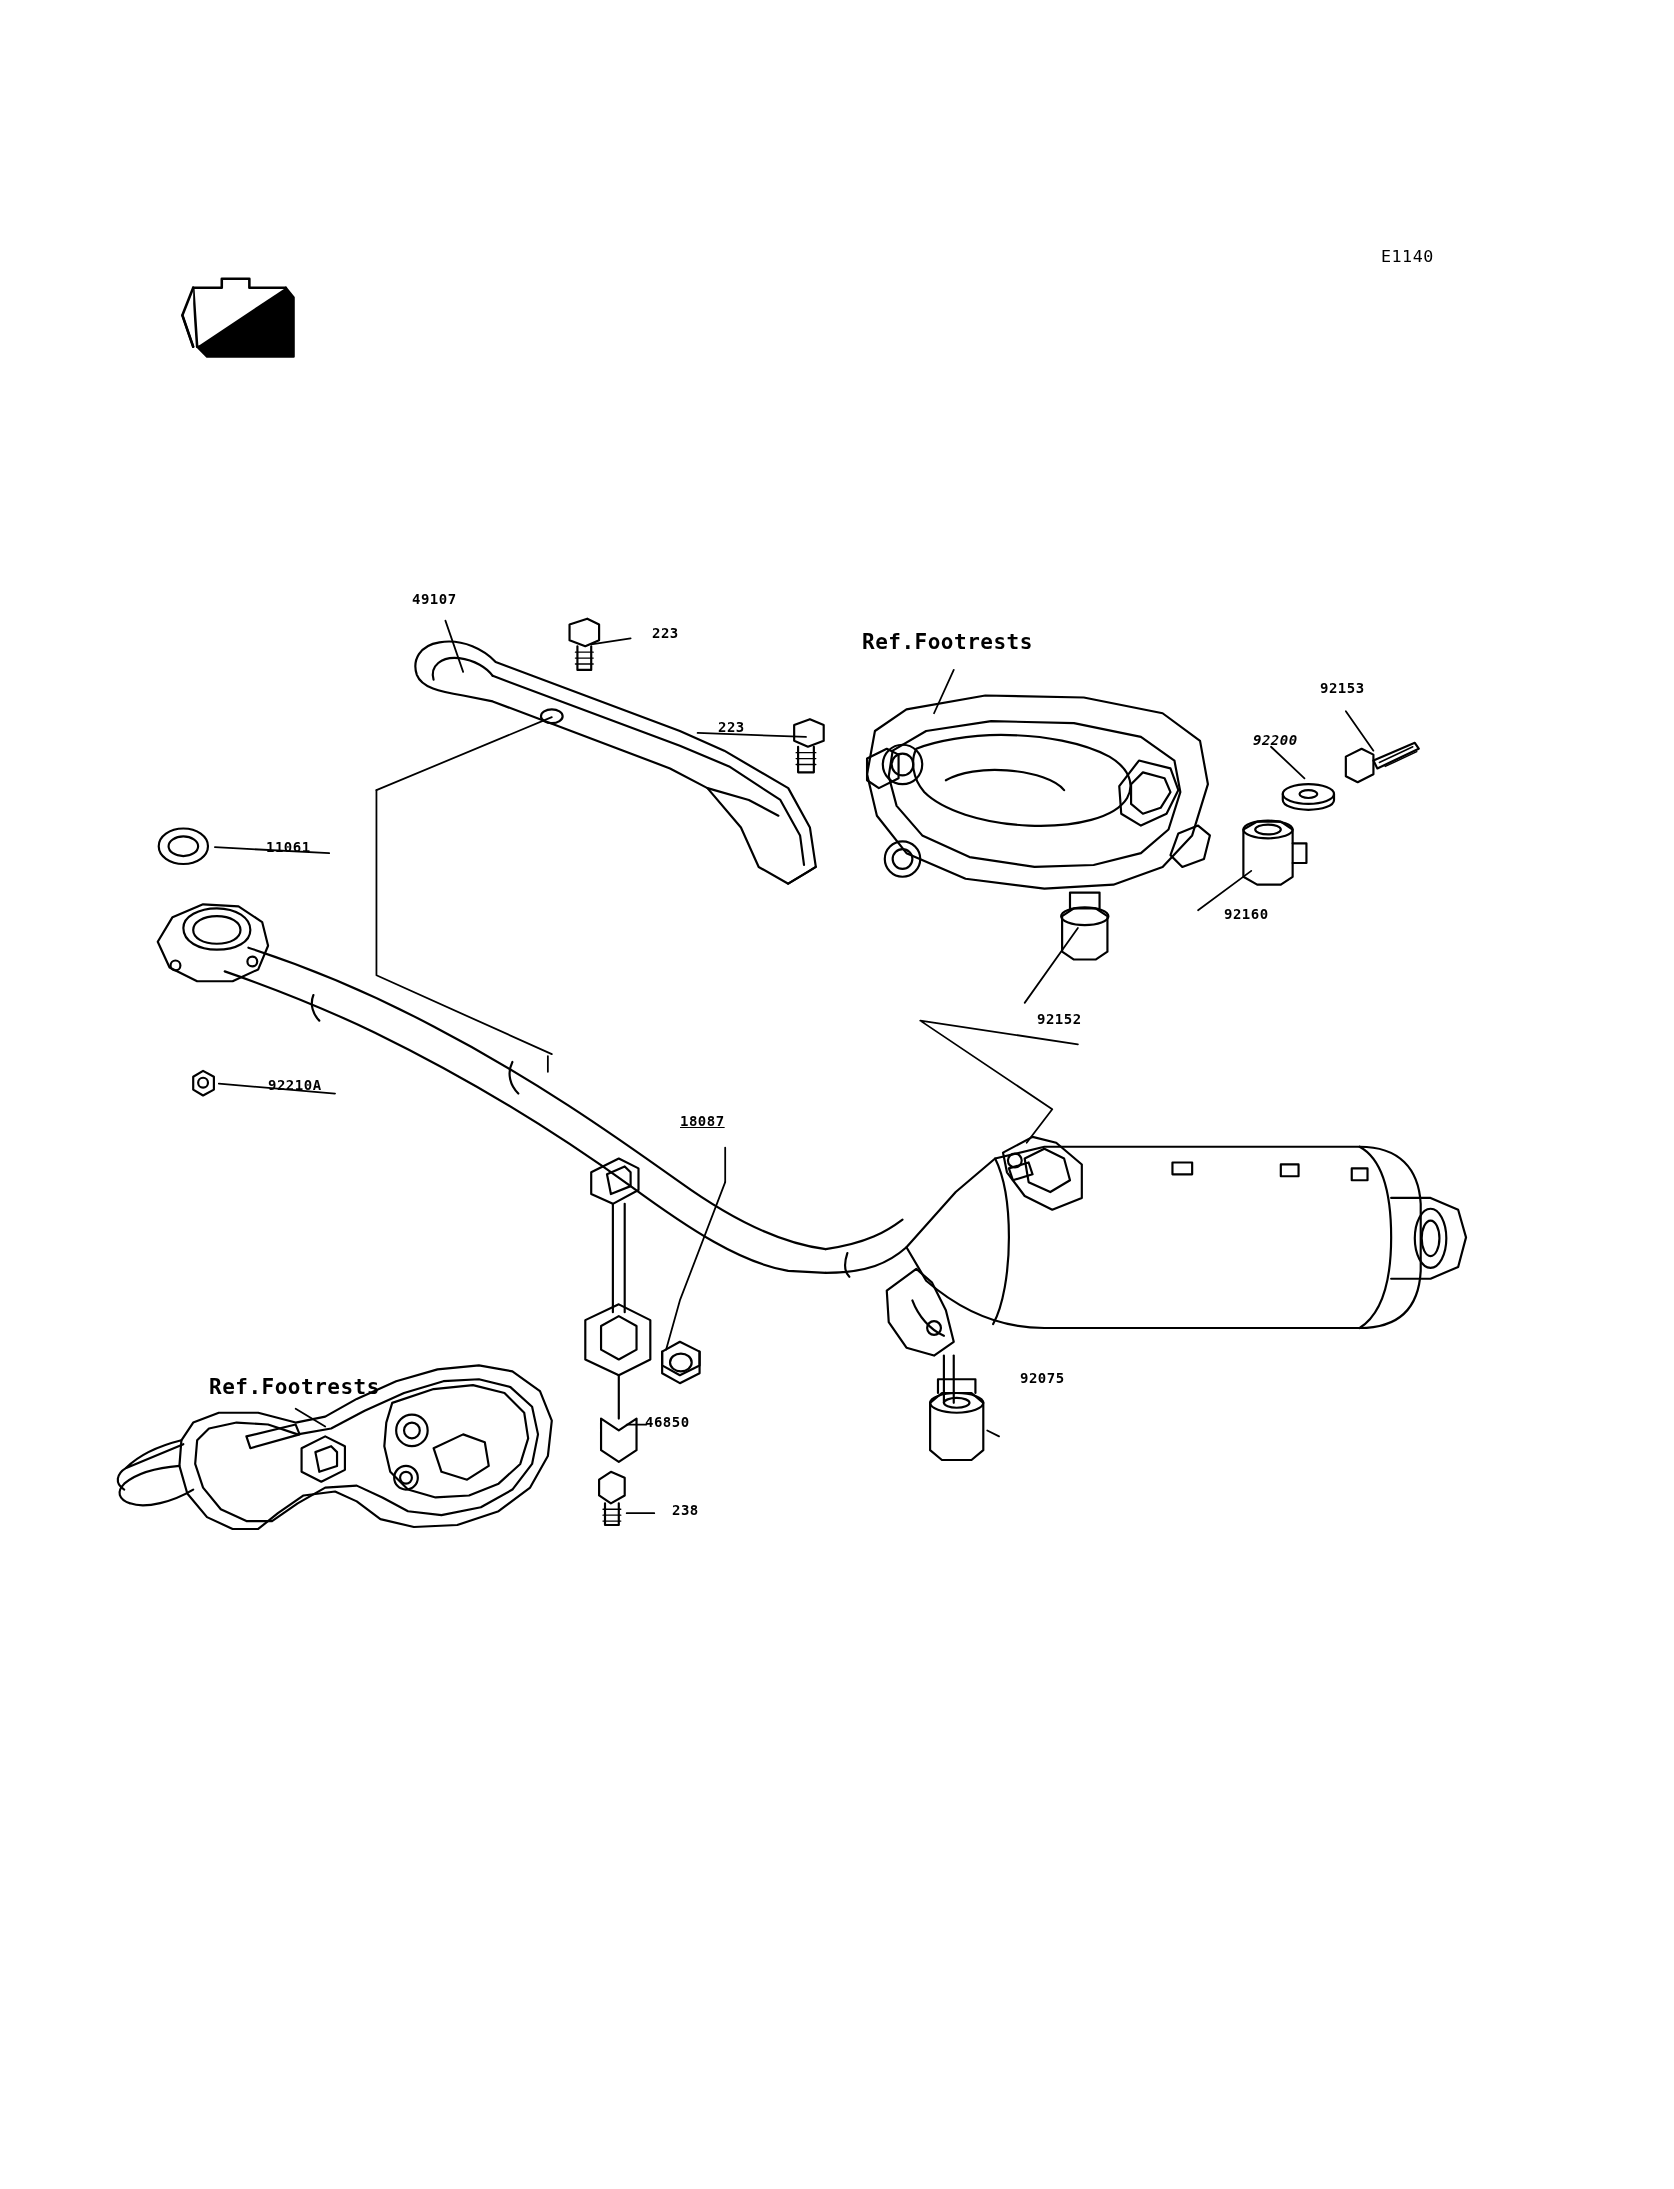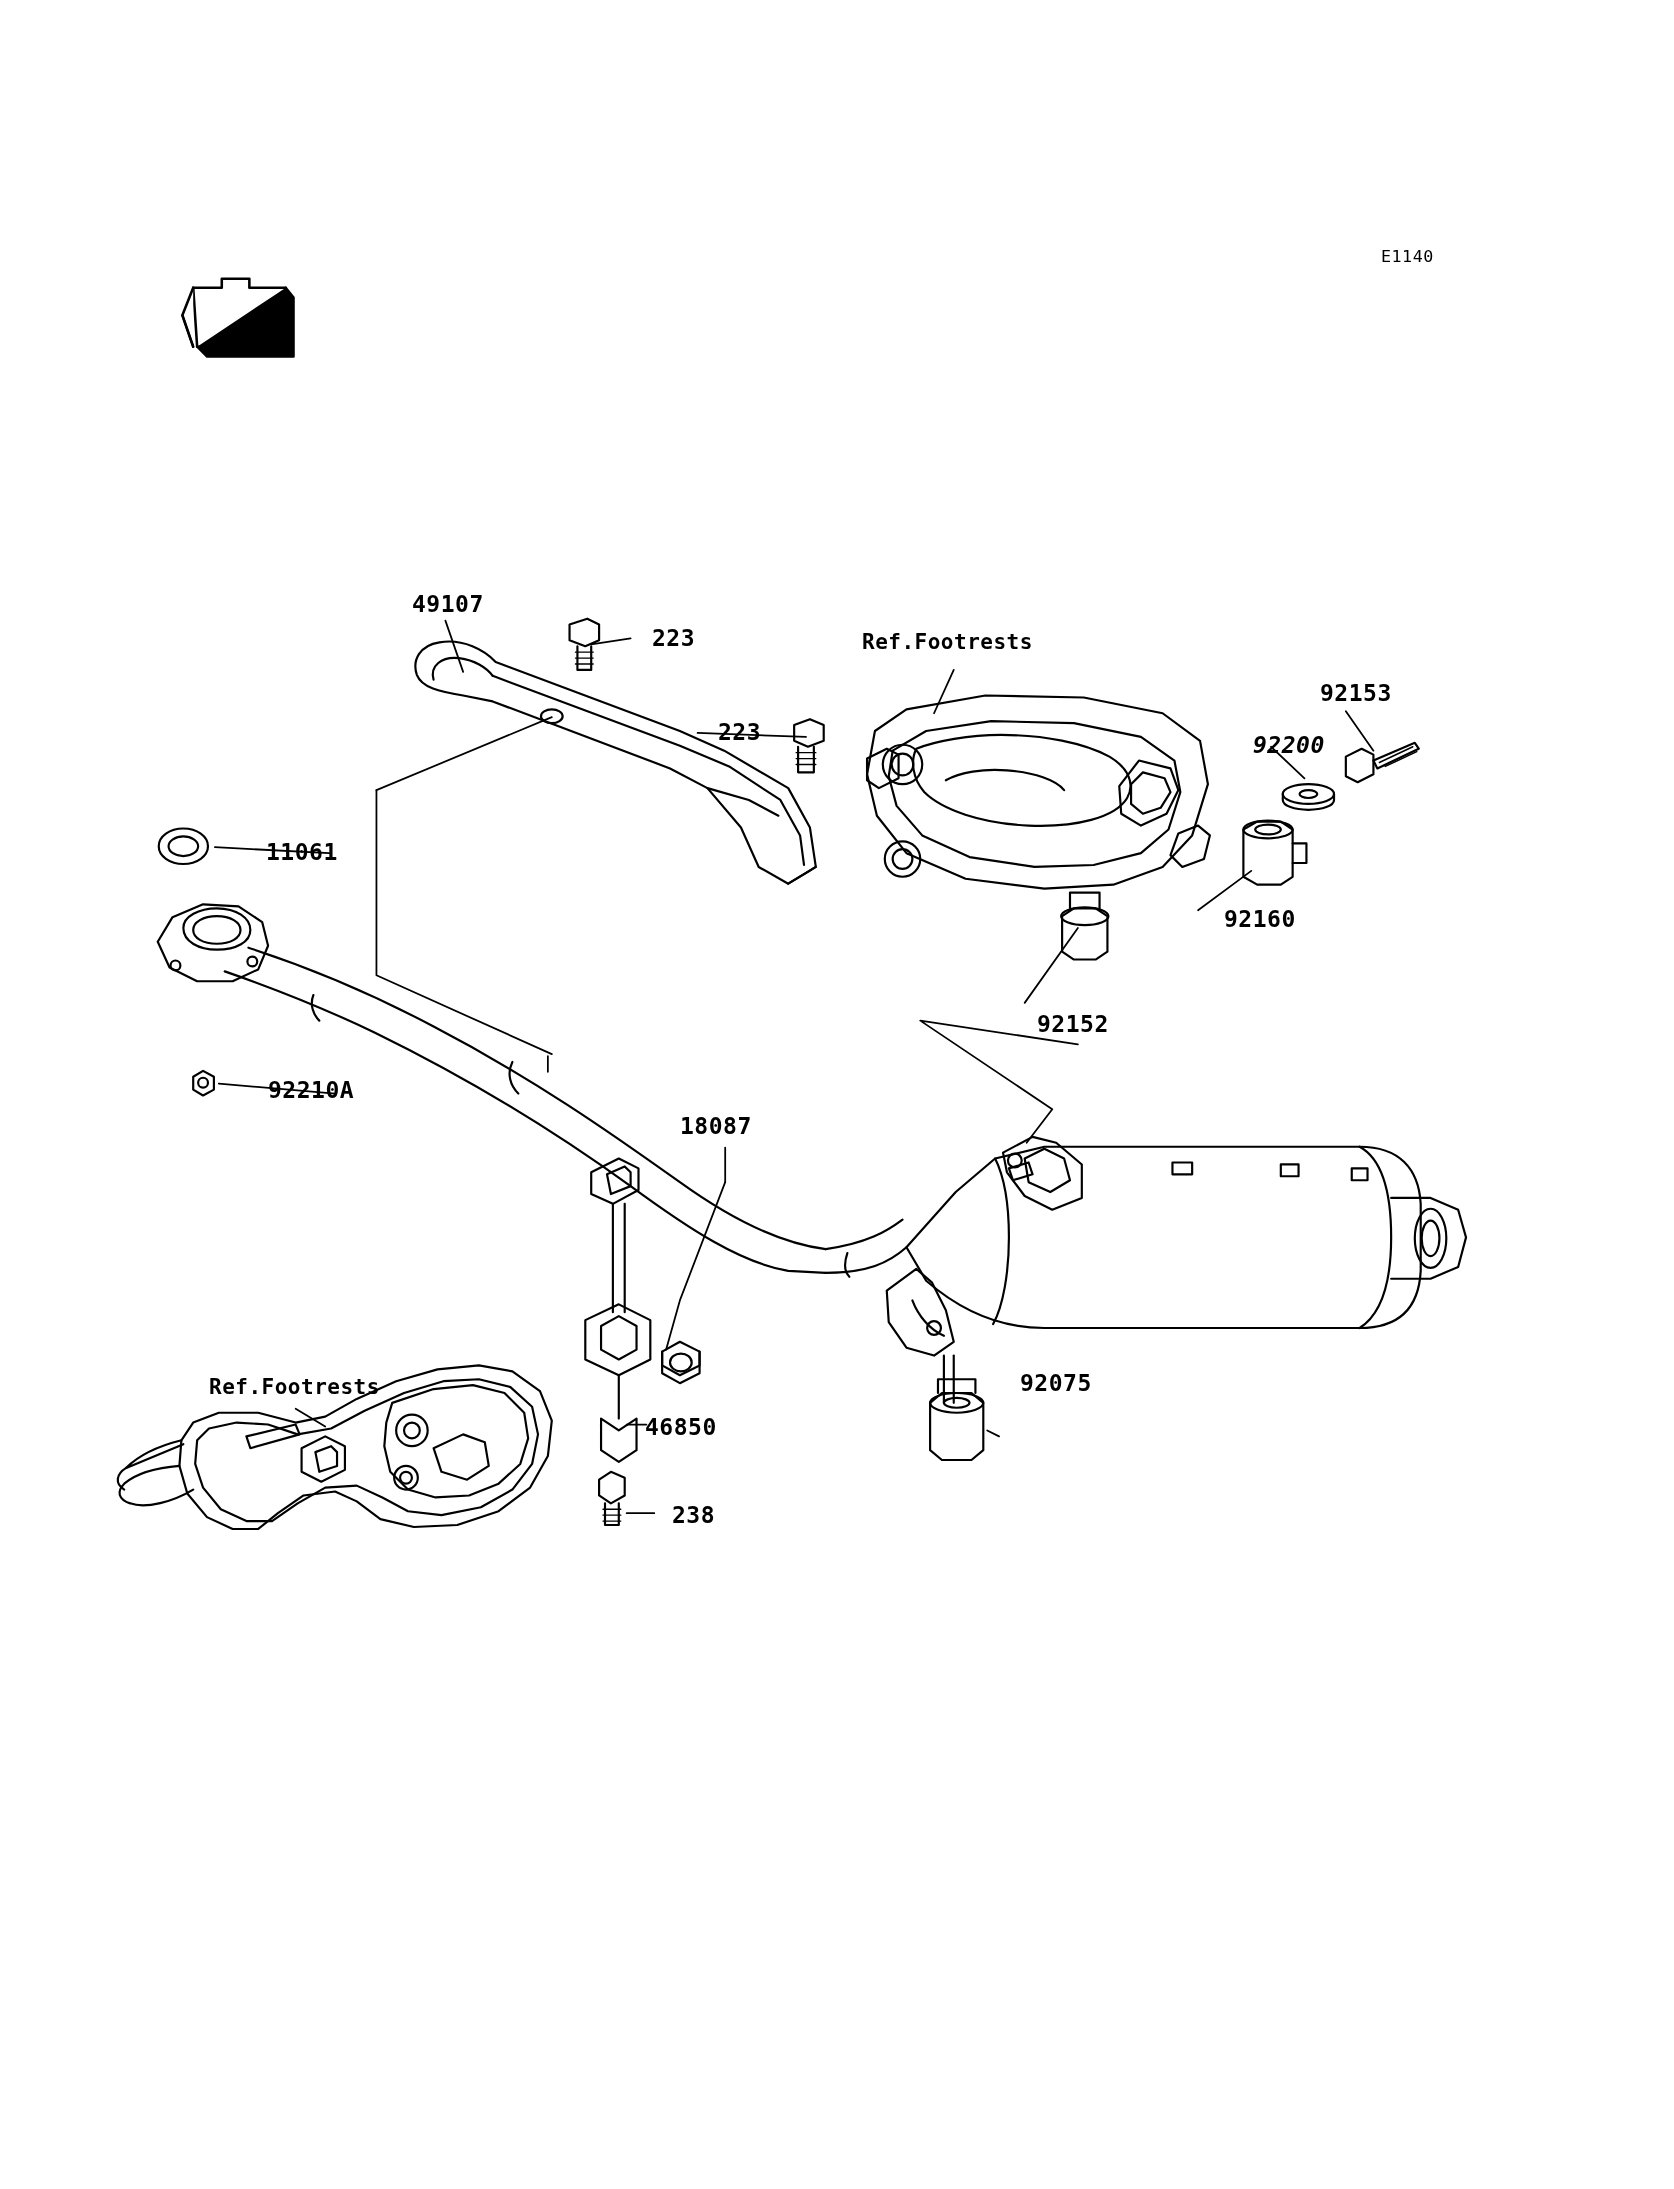--- a/index.html
+++ b/index.html
@@ -27,21 +27,21 @@
     height: 2190px;
   }
   .lbl {
     position: absolute;
     font-family: "DejaVu Sans Mono", monospace;
     font-weight: bold;
     color: #000000;
     white-space: nowrap;
     letter-spacing: 0.5px;
   }
-  .lbl-part { font-size: 23px; }
+  .lbl-part { font-size: 14px; }
   .lbl-ref  { font-size: 21px; }
   .lbl-code { font-size: 16.7px; font-weight: normal; }
 </style>
 </head>
 <body>
 
 <div id="sheet">
 
   <svg class="svg-layer" viewBox="0 0 1700 2223" xmlns="http://www.w3.org/2000/svg">
     <g fill="none" stroke="#000000" stroke-width="2.2" stroke-linecap="round" stroke-linejoin="round">
@@ -267,21 +267,21 @@
   <div class="lbl lbl-code" style="left:1381px; top:246px;">E1140</div>
 
   <div class="lbl lbl-ref" style="left:862px; top:630px;">Ref.Footrests</div>
   <div class="lbl lbl-ref" style="left:209px; top:1375px;">Ref.Footrests</div>
 
   <div class="lbl lbl-part" style="left:412px; top:591px;">49107</div>
   <div class="lbl lbl-part" style="left:652px; top:625px;">223</div>
   <div class="lbl lbl-part" style="left:718px; top:719px;">223</div>
   <div class="lbl lbl-part" style="left:266px; top:839px;">11061</div>
   <div class="lbl lbl-part" style="left:268px; top:1077px;">92210A</div>
-  <div class="lbl lbl-part" style="left:680px; top:1113px;">18087</div>
+  <div class="lbl lbl-part" style="left:680px; top:1113px;text-decoration:underline;">18087</div>
   <div class="lbl lbl-part" style="left:645px; top:1414px;">46850</div>
   <div class="lbl lbl-part" style="left:672px; top:1502px;">238</div>
   <div class="lbl lbl-part" style="left:1020px; top:1370px;text-align:center;">92075</div>
   <div class="lbl lbl-part" style="left:1037px; top:1011px;">92152</div>
   <div class="lbl lbl-part" style="left:1224px; top:906px;">92160</div>
   <div class="lbl lbl-part" style="left:1253px; top:732px;font-style:italic;">92200</div>
   <div class="lbl lbl-part" style="left:1320px; top:680px;text-align:right;">92153</div>
 
 </div>
 

